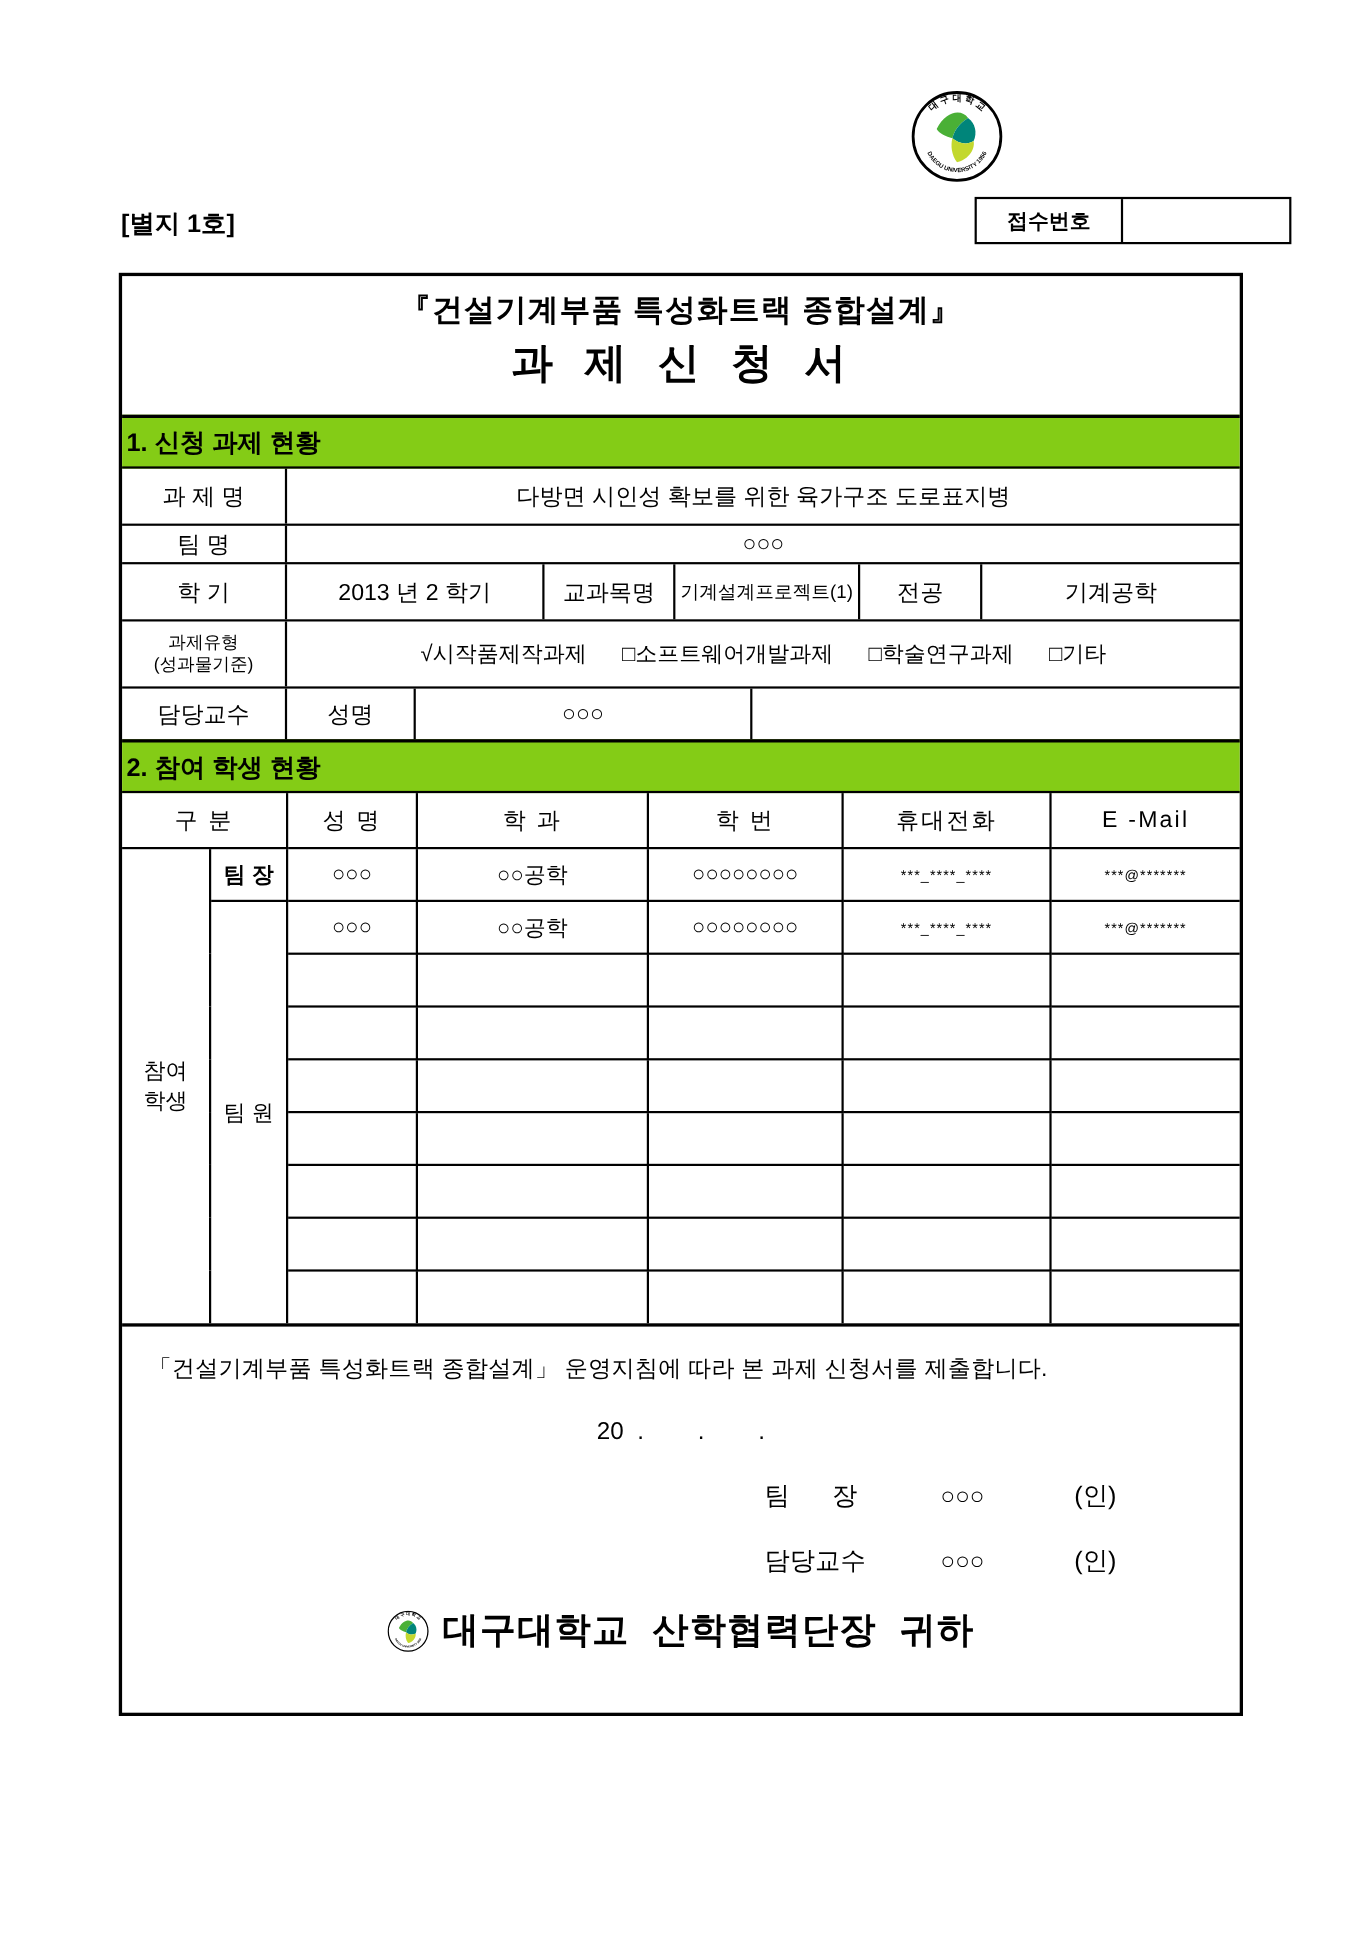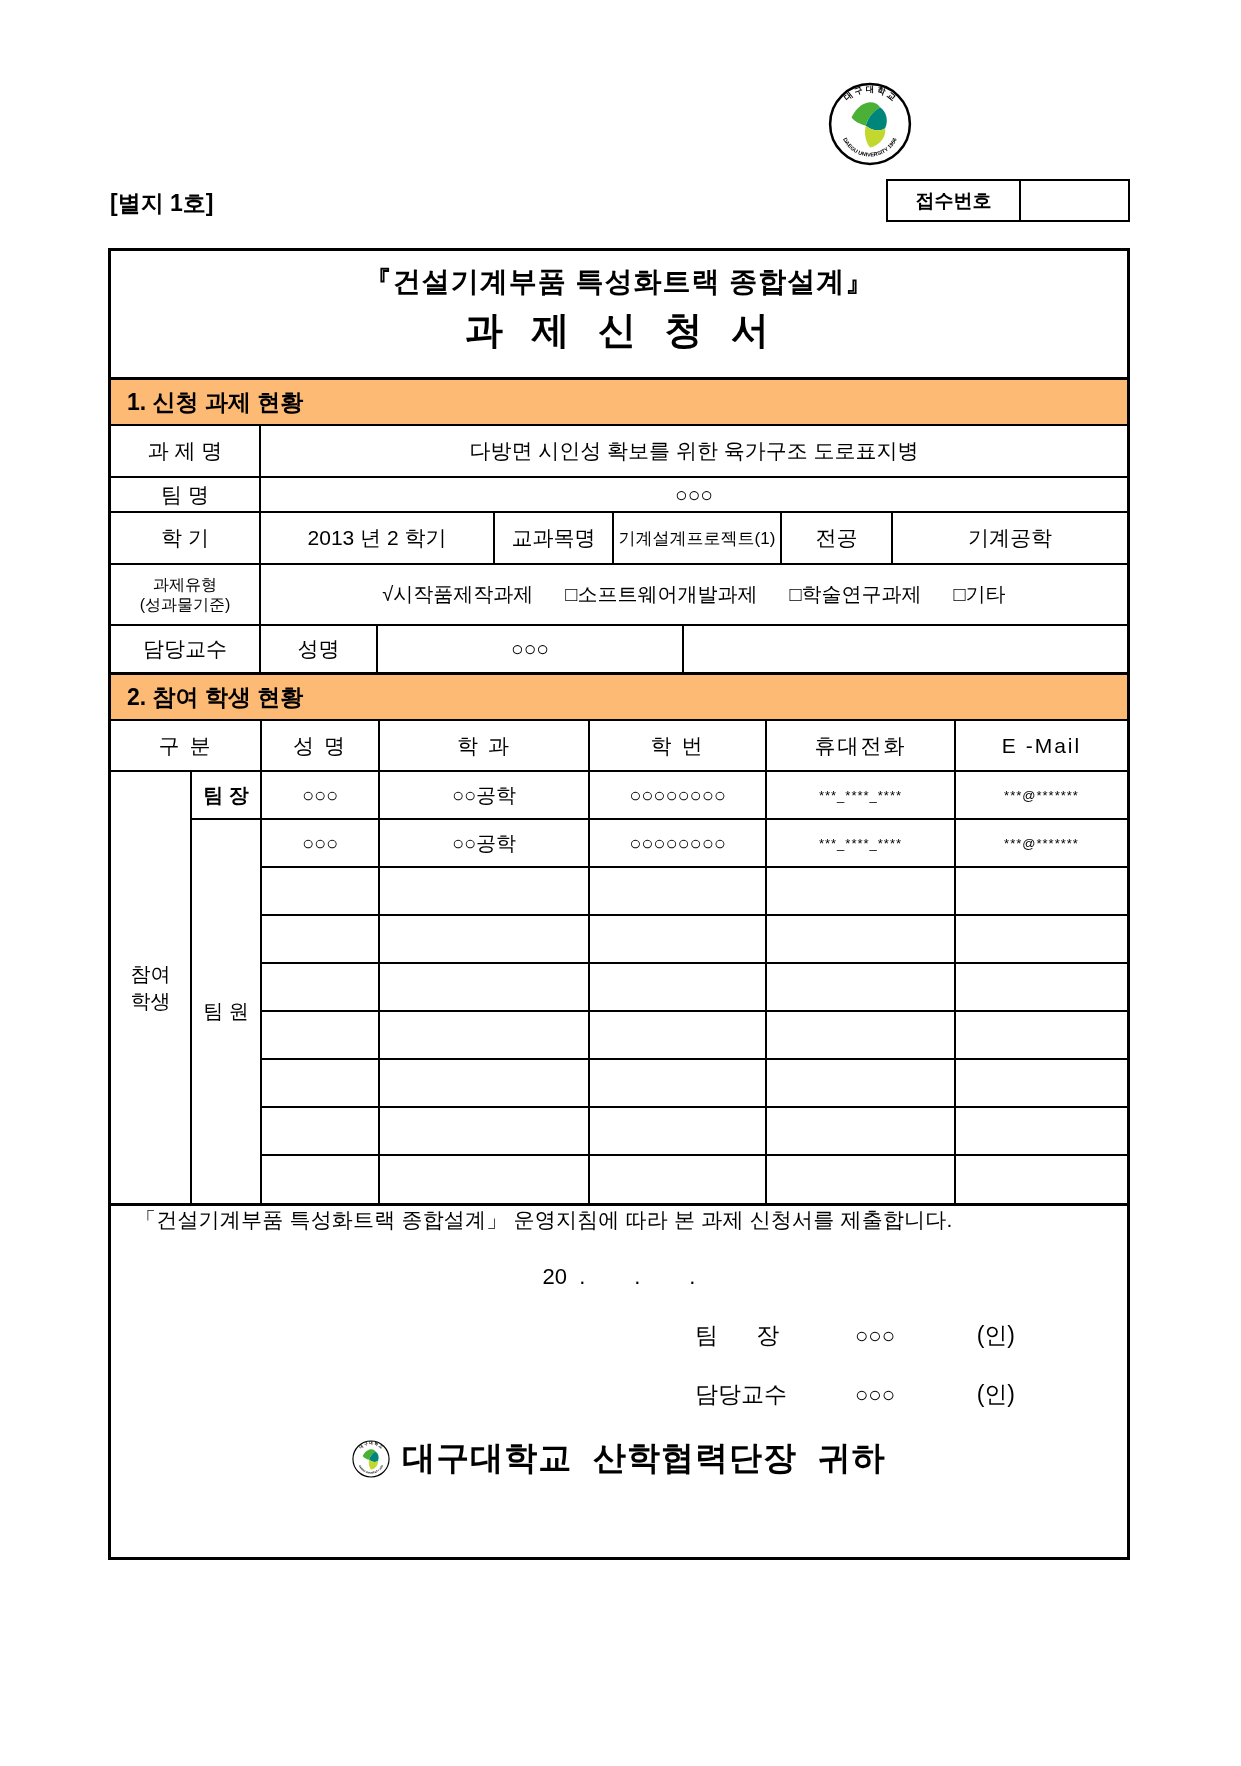--- a/index.html
+++ b/index.html
@@ -9,29 +9,29 @@
     font-family:"Liberation Sans","DejaVu Sans",sans-serif; color:#000;
     margin:0 auto; overflow:hidden;
   }
   
   #emblem { position:absolute; left:828px; top:82px; width:84px; height:84px; }
   #logo-text { position:absolute; left:932px; top:82px; width:300px; }
   #logo-program { font-size:11px; font-weight:bold; letter-spacing:0.5px; white-space:nowrap; }
   #logo-kr { font-size:40px; font-weight:bold; letter-spacing:2px; line-height:1.05; white-space:nowrap; }
   #logo-en { font-size:16px; font-weight:bold; letter-spacing:3.5px; white-space:nowrap; margin-top:1px; }
   #attachment-label { position:absolute; left:110px; top:188px; font-size:23px; font-weight:bold; }
-  #receipt-box { position:absolute; left:886px; top:179px; width:244px; height:43px; border:2px solid #000; display:flex; }
+  #receipt-box { position:absolute; left:886px; top:179px; width:288px; height:43px; border:2px solid #000; display:flex; }
   #receipt-label { width:133px; border-right:2px solid #000; display:flex; align-items:center; justify-content:center; font-size:19px; font-weight:bold; }
   #receipt-value { flex:1; }
   
   #main-box { position:absolute; left:108px; top:248px; width:1022px; height:1312px; border:3px solid #000; background:#fff; }
   .title-block { height:126px; text-align:center; padding-top:12px; }
   .title1 { font-size:28px; font-weight:bold; letter-spacing:1px; }
   .title2 { font-size:38px; font-weight:bold; word-spacing:10px; letter-spacing:4px; margin-top:4px; }
-  .bar { height:49px; background:#fdba74; border-top:3px solid #000; border-bottom:2px solid #000; display:flex; align-items:center; padding-left:16px; font-size:23px; font-weight:bold; }
+  .bar { height:49px; background:#84cc16; border-top:3px solid #000; border-bottom:2px solid #000; display:flex; align-items:center; padding-left:4px; font-size:23px; font-weight:bold; }
   
   .r { display:flex; border-top:2px solid #000; }
   .r.first { border-top:none; }
   .c { border-left:2px solid #000; display:flex; align-items:center; justify-content:center; text-align:center; font-size:21px; }
   .c:first-child { border-left:none; }
   .lbl { width:148px; flex:0 0 148px; }
   .grow { flex:1 1 auto; }
   .hA { height:50px; } .hB { height:35px; } .hC { height:52px; } .hD { height:61px; } .hE { height:48px; }
   .small-cell { font-size:17px; }
   .two-line { flex-direction:column; line-height:1.2; font-size:16px; }
@@ -40,21 +40,21 @@
   
   table#members { width:1016px; border-collapse:collapse; border:hidden; table-layout:fixed; }
   #members th, #members td { border:2px solid #000; text-align:center; vertical-align:middle; overflow:hidden; }
   #members th { height:50px; font-size:21px; font-weight:normal; letter-spacing:2px; }
   #members td { height:48px; font-size:20px; }
   #members td.role-leader { font-weight:bold; }
   #members td.fine { font-size:13px; letter-spacing:1px; }
   #members td.group { font-size:20px; line-height:1.35; }
   
   .bottom-block { border-top:3px solid #000; height:334px; position:relative; }
-  .statement { padding-left:24px; padding-right:18px; font-size:21px; letter-spacing:0.2px; }
+  .statement { margin-top:24px; padding-left:24px; padding-right:18px; font-size:21px; letter-spacing:0.2px; }
   .date-line { margin-top:30px; text-align:center; font-size:22px; white-space:pre; }
   .sign-row { display:flex; justify-content:flex-end; align-items:center; padding-right:112px; margin-top:30px; font-size:23px; }
   .sign-row.second { margin-top:28px; }
   .sign-label { width:100px; white-space:pre; }
   .sign-name { width:160px; text-align:center; font-size:22px; }
   .sign-seal { width:60px; text-align:right; }
   .addressee-line { margin-top:26px; display:flex; align-items:center; justify-content:center; gap:12px;font-family:Liberation Mono, monospace; }
   .addressee-line svg { width:38px; height:38px; }
   .addressee { font-size:33px; font-weight:bold; letter-spacing:1px; }
 </style>

